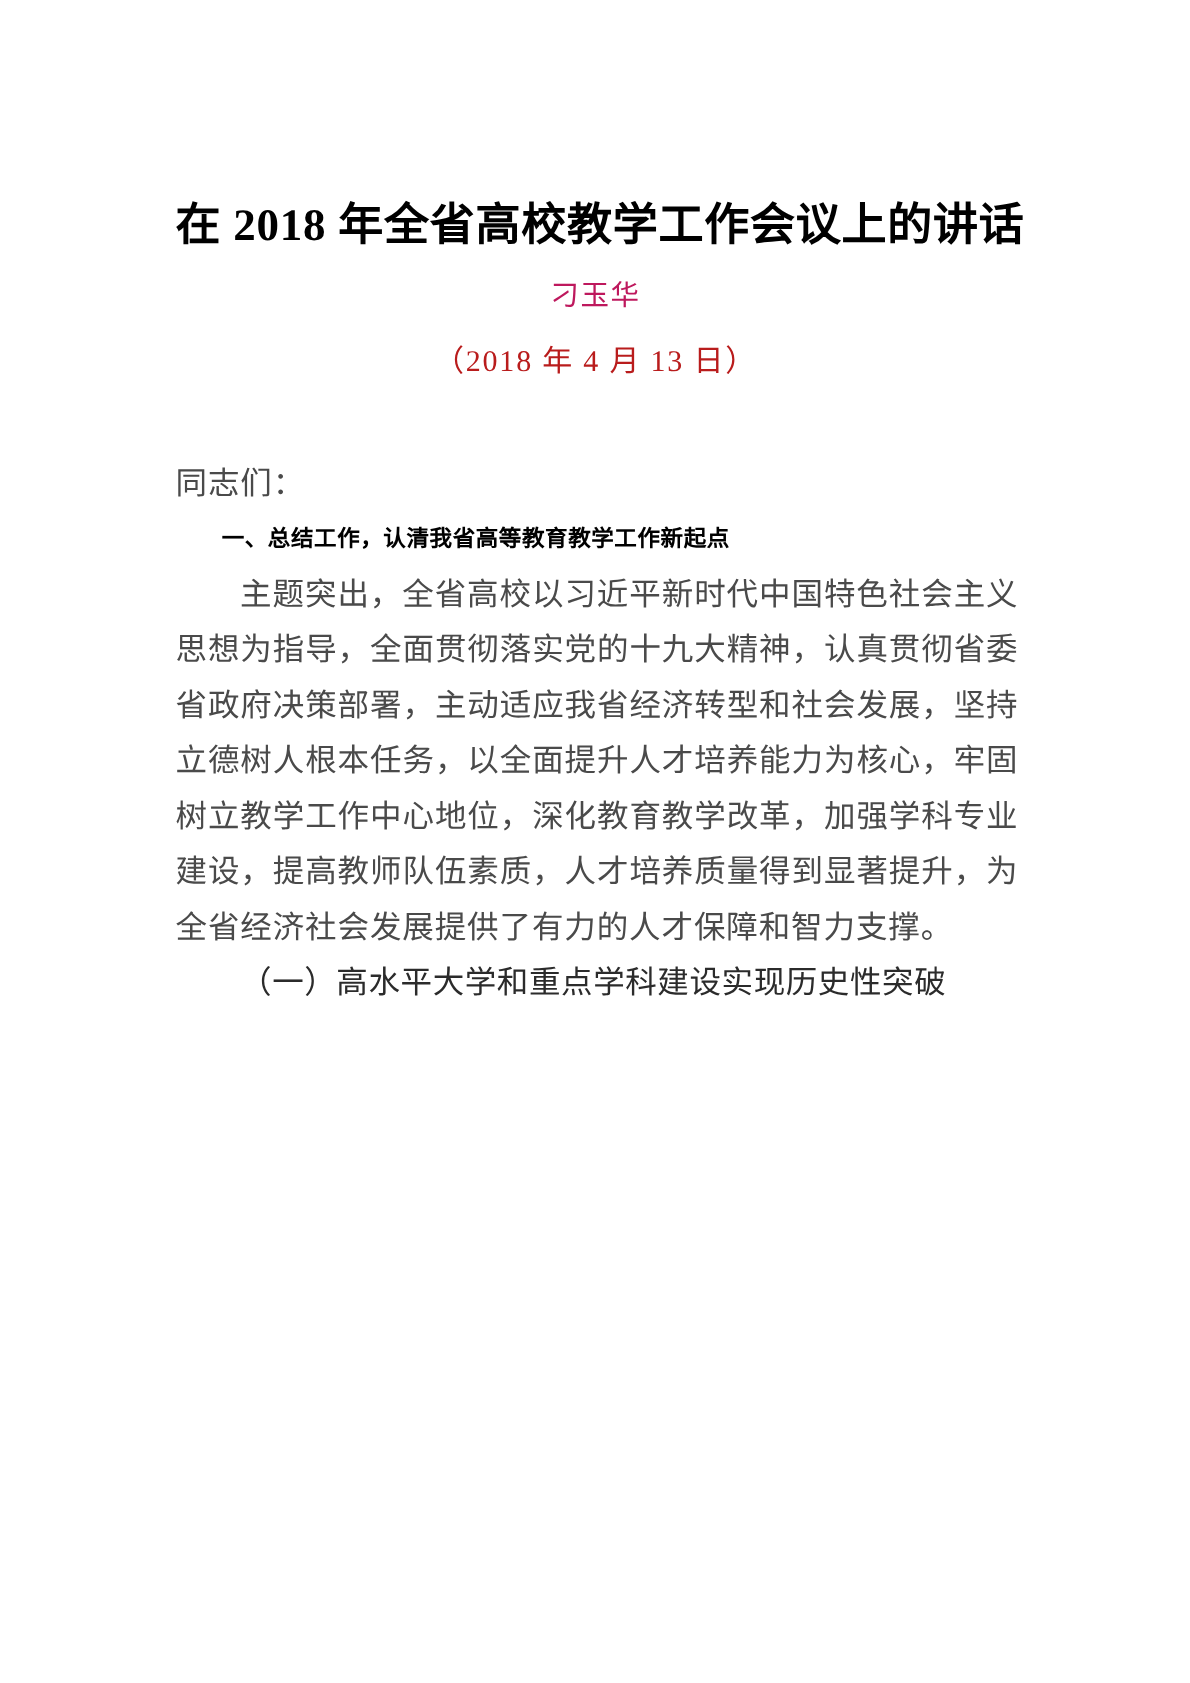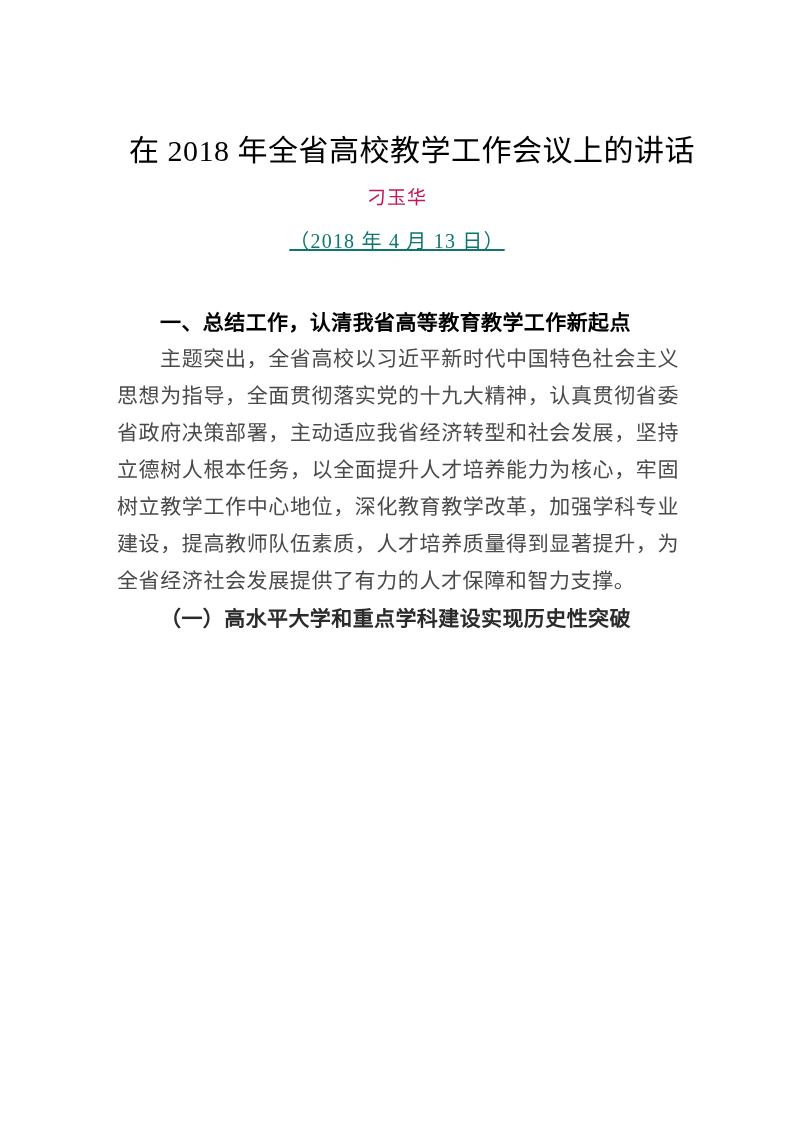--- a/index.html
+++ b/index.html
@@ -23,26 +23,26 @@
     left: 117px;
     top: 0;
     width: 560px;
   }
 
   
   .doc-title {
     margin: 0;
     padding: 0;
     position: absolute;
-    left: 12px;
+    left: 0;
     top: 131px;
     width: 560px;
     text-align: center;
     font-family: "Liberation Serif", "DejaVu Serif", serif;
-    font-weight: normal;
+    font-weight: bold;
     font-size: 30px;
     line-height: 40px;
     letter-spacing: 0.5px;
     color: #000000;
     white-space: nowrap;
   }
 
   .doc-author {
     position: absolute;
     left: 0;
@@ -59,22 +59,21 @@
   .doc-date {
     position: absolute;
     left: 0;
     top: 227px;
     width: 560px;
     text-align: center;
     font-family: "Liberation Serif", "DejaVu Serif", serif;
     font-size: 20px;
     line-height: 28px;
     letter-spacing: 1.2px;
-    color: #0f766e;
-    text-decoration: underline;
+    color: #b91c1c;
   }
 
   
   .body-block {
     position: absolute;
     left: 0;
     top: 304px;
     width: 562px;
   }
 
@@ -96,32 +95,32 @@
 
   .para.indent {
     text-indent: 2.05em;
   }
 
   
   .heading-1 {
     margin: 0;
     font-family: "Liberation Sans", "DejaVu Sans", sans-serif;
     font-weight: bold;
-    font-size: 21px;
+    font-size: 15px;
     line-height: 37px;
     color: #000000;
     text-indent: 2.05em;
     letter-spacing: 0.4px;
   }
 
   
   .heading-2 {
     margin: 0;
     font-family: "DejaVu Serif", "Liberation Serif", serif;
-    font-weight: bold;
+    font-weight: normal;
     font-size: 21px;
     line-height: 37px;
     color: #2b2b2b;
     text-indent: 2.05em;
     letter-spacing: 0.4px;
   }
 </style>
 </head>
 <body>
 
@@ -129,20 +128,21 @@
   <div class="content">
 
     <h1 class="doc-title">在 2018 年全省高校教学工作会议上的讲话</h1>
 
     <div class="doc-author">刁玉华</div>
 
     <div class="doc-date">（2018 年 4 月 13 日）</div>
 
     <div class="body-block">
 
+      <p class="para salutation">同志们：</p>
 
 
       <h2 class="heading-1">一、总结工作，认清我省高等教育教学工作新起点</h2>
 
       <p class="para indent">主题突出，全省高校以习近平新时代中国特色社会主义思想为指导，全面贯彻落实党的十九大精神，认真贯彻省委省政府决策部署，主动适应我省经济转型和社会发展，坚持立德树人根本任务，以全面提升人才培养能力为核心，牢固树立教学工作中心地位，深化教育教学改革，加强学科专业建设，提高教师队伍素质，人才培养质量得到显著提升，为全省经济社会发展提供了有力的人才保障和智力支撑。</p>
 
       <h3 class="heading-2">（一）高水平大学和重点学科建设实现历史性突破</h3>
 
 
     </div>

